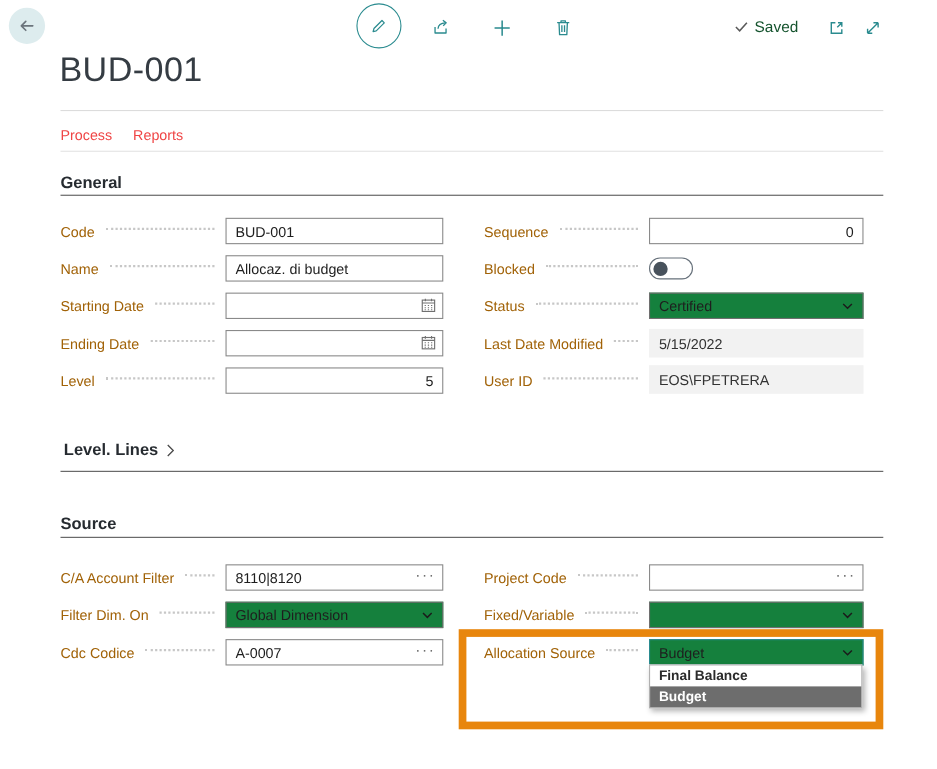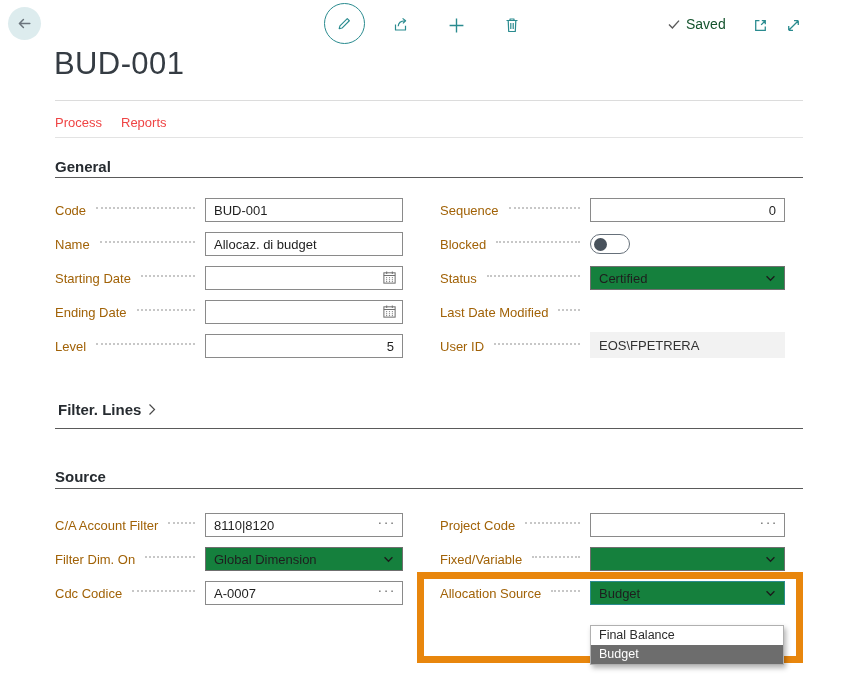--- a/index.html
+++ b/index.html
@@ -51,22 +51,22 @@
                background:#15803d; cursor:pointer; }
   .selectbox.focused { border-color:#2a8b8f; }
   .readonly { display:flex; align-items:center; width:100%; height:26px; background:#f2f2f2;
               padding:0 9px; font-size:13px; color:#323232; }
   .toggle { width:40px; height:20px; border:1px solid #66707a; border-radius:11px;
             position:relative; background:#fff; cursor:pointer; }
   .toggle .knob { position:absolute; left:3px; top:2.5px; width:13px; height:13px;
                   background:#48525c; border-radius:50%; }
 
   
-  .dropdown { position:absolute; left:590px; top:625px; width:194px; background:#fff;
-              border:1px solid #b0b0b0; box-shadow:2px 3px 5px rgba(0,0,0,.3); z-index:3; }
+  .dropdown { position:absolute; left:590px; top:604px; width:194px; background:#fff;
+              border:1px solid #b0b0b0; box-shadow:2px 3px 5px rgba(0,0,0,.3); z-index:3;font-weight:bold; }
   .opt { height:19px; line-height:19px; padding:0 8px; font-size:12.5px; color:#2b2b2b; cursor:pointer; }
   .opt.selected { background:#6d6d6d; color:#fff; }
 
   
   .highlight { position:absolute; left:417px; top:572px; width:386px; height:91px;
                border:7px solid #e8860d; z-index:2; pointer-events:none; }
 
   svg { display:block; }
 </style>
 </head>
@@ -245,36 +245,39 @@
               </span>
           </div>
         </div>
       </div>
 
       <div class="frow">
         <div class="flabel">
             <span class="txt">Last Date Modified</span>
             <span class="dots"></span>
           </div>
+        <div class="ctrl" style="display:flex;align-items:center;">
+          <div class="readonly">5/15/2022</div>
+        </div>
       </div>
 
       <div class="frow">
         <div class="flabel">
             <span class="txt">User ID</span>
             <span class="dots"></span>
           </div>
         <div class="ctrl" style="display:flex;align-items:flex-end;">
           <div class="readonly">EOS\FPETRERA</div>
         </div>
       </div>
     </div>
   </div>
 
   <div class="section-heading with-chevron" style="left:58px; top:401px;">
-    <span>Filter. Lines</span>
+    <span>Level. Lines</span>
     <span>
         <svg width="8" height="13" viewBox="0 0 8 13">
           <path d="M1.5 1.5 L6.5 6.5 L1.5 11.5" fill="none" stroke="#4a4a4a" stroke-width="1.2"></path>
         </svg>
       </span>
   </div>
   <div class="dark-rule" style="top:428px;"></div>
 
   <div class="section-heading" style="left:55px; top:468px;">Source</div>
   <div class="dark-rule" style="top:488px;"></div>

